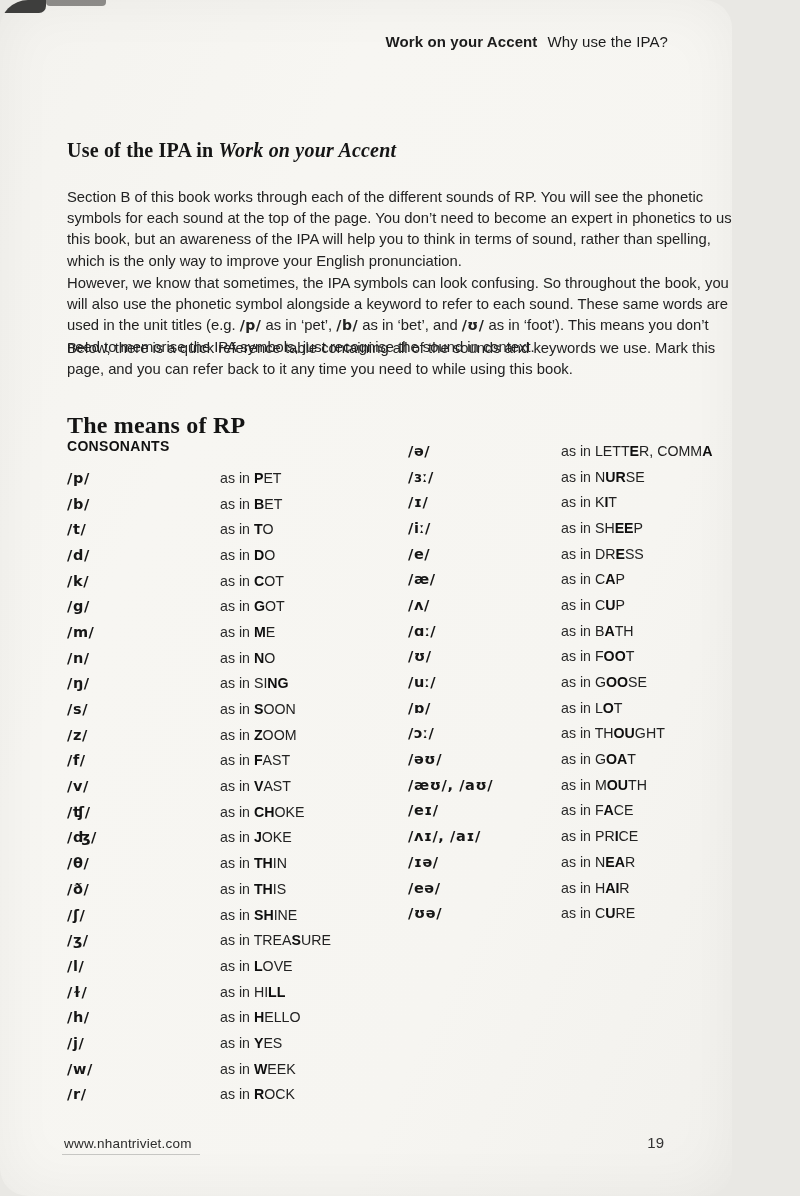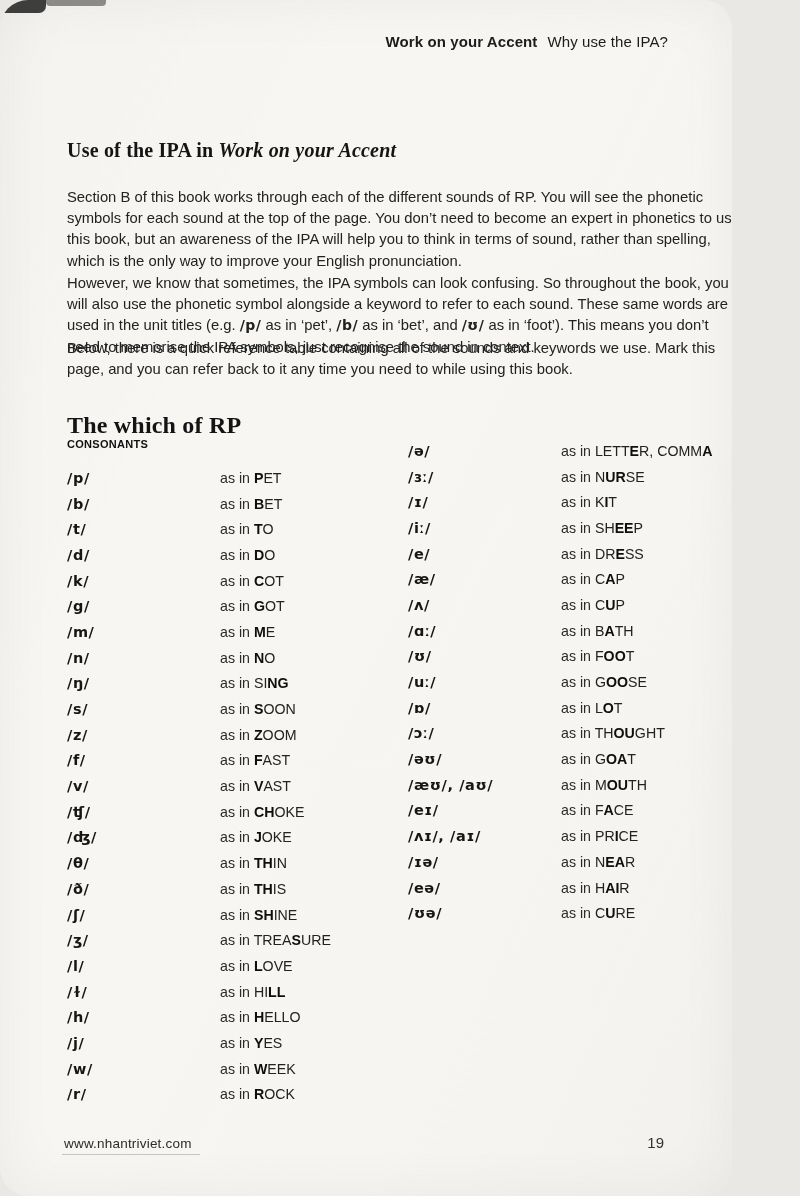--- a/index.html
+++ b/index.html
@@ -48,21 +48,21 @@
     position:absolute;left:67px;top:392px;
     font-family:"Liberation Serif", serif;font-weight:bold;
     font-size:24px;color:#141414;letter-spacing:.2px;
   }
   .col{
     position:absolute;top:438px;width:335px;
   }
   #col-consonants{left:67px;}
   #col-vowels{left:408px;}
   .col-header{
-    font-size:11px;font-weight:bold;letter-spacing:.3px;
+    font-size:14px;font-weight:bold;letter-spacing:.3px;
     height:27px;color:#111;
   }
   .sound-row{
     display:flex;align-items:center;height:25.7px;
     font-size:14.2px;
   }
   .sound-row .sym{
     width:125px;flex:0 0 125px;
     font-family:"DejaVu Sans", sans-serif;
     font-weight:bold;font-size:14.5px;letter-spacing:.6px;color:#161616;
@@ -94,21 +94,21 @@
   </div>
 
   <h1 class="doc-title"><span>Use of the IPA in </span><span class="it">Work on your Accent</span></h1>
 
   <p class="para" id="p1">Section B of this book works through each of the different sounds of RP. You will see the phonetic symbols for each sound at the top of the page. You don’t need to become an expert in phonetics to use this book, but an awareness of the IPA will help you to think in terms of sound, rather than spelling, which is the only way to improve your English pronunciation.</p>
 
   <p class="para" id="p2">However, we know that sometimes, the IPA symbols can look confusing. So throughout the book, you will also use the phonetic symbol alongside a keyword to refer to each sound. These same words are used in the unit titles (e.g. <span class="ipa-inline">/p/</span> as in ‘pet’, <span class="ipa-inline">/b/</span> as in ‘bet’, and <span class="ipa-inline">/ʊ/</span> as in ‘foot’). This means you don’t need to memorise the IPA symbols, just recognise the sound in context.</p>
 
   <p class="para" id="p3">Below, there is a quick reference table containing all of the sounds and keywords we use. Mark this page, and you can refer back to it any time you need to while using this book.</p>
 
-  <h2 class="sounds-title">The which of RP</h2>
+  <h2 class="sounds-title">The means of RP</h2>
 
   <div class="col" id="col-consonants">
     <div class="col-header">CONSONANTS</div>
     <div class="rows" id="consonant-rows">
         <div class="sound-row">
           <span class="sym">/p/</span>
           <span class="kw"><span class="asin">as in </span><b>P</b><span>ET</span></span>
         </div>
         <div class="sound-row">
           <span class="sym">/b/</span>

